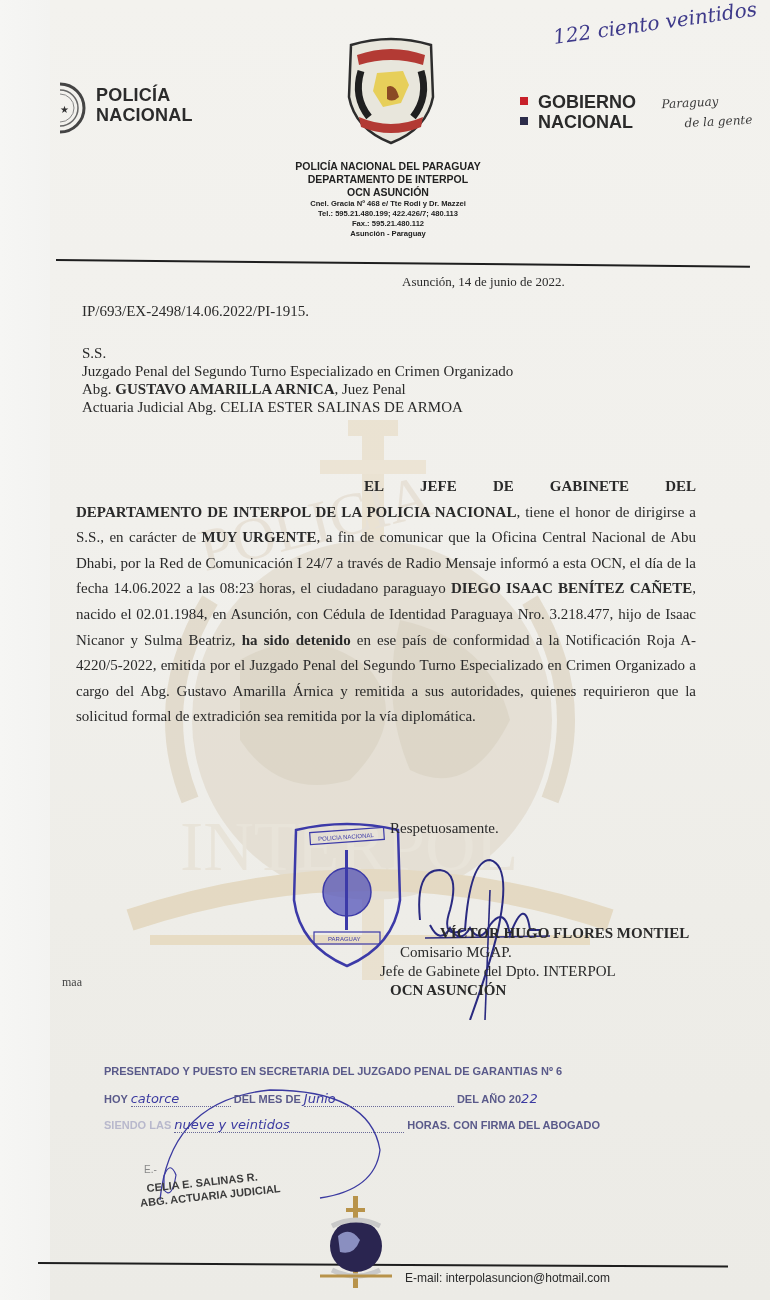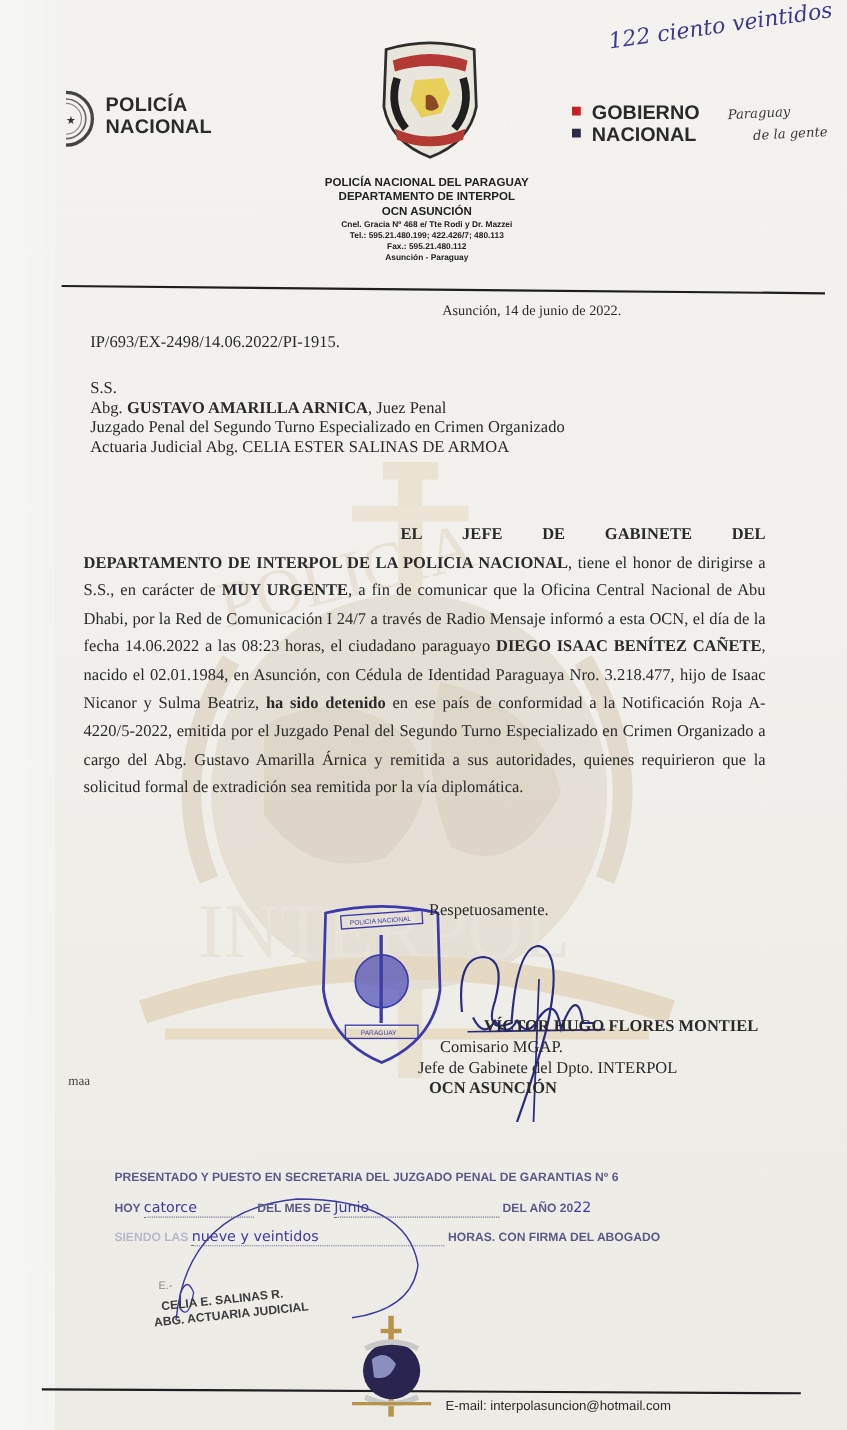--- a/index.html
+++ b/index.html
@@ -54,21 +54,21 @@
   .signer { left: 380px; top: 924px; width: 310px; text-align: left; font-size: 15px; line-height: 19px; }
   .signer .name { font-weight: 700; padding-left: 60px; }
   .signer .l2 { padding-left: 20px; }
   .signer .l4 { font-weight: 700; padding-left: 10px; }
   .maa { left: 62px; top: 975px; font-family: Liberation Serif, serif; font-size: 12px; color: #444; }
 
   
   .recv { left: 104px; top: 1065px; font-family: "Liberation Sans", sans-serif; font-weight: 700; color: #5a5a8a; font-size: 11px; }
   .recv .row { position: absolute; white-space: nowrap; }
   .recv .dots { display: inline-block; border-bottom: 1px dotted #6a6a98; }
-  .recv .hw { font-family: "DejaVu Sans", sans-serif; font-weight: 400; color: #3b3aa0; font-size: 13px; }
+  .recv .hw { font-family: "DejaVu Sans", sans-serif; font-weight: 400; color: #3b3aa0; font-size: 13px; font-style: italic; }
   .celia { left: 138px; top: 1182px; font-family: "Liberation Sans", sans-serif; font-weight: 700; font-size: 11px; line-height: 14px; color: #3c3c3c; transform: rotate(-6deg); transform-origin: left top; }
   .e-letter { left: 144px; top: 1164px; font-family: "Liberation Sans", sans-serif; font-size: 10px; color: #888; }
   .loop { left: 150px; top: 1080px; width: 240px; height: 130px; }
 
   .footer-logo { left: 318px; top: 1196px; width: 76px; height: 92px; }
   .email { left: 405px; top: 1271px; font-family: "Liberation Sans", sans-serif; font-size: 12px; color: #2a2a2a; }
 </style>
 </head>
 <body>
 
@@ -132,22 +132,22 @@
     <div class="s2">de la gente</div>
   </div>
 
   <div class="abs rule" style="left:56px; top:259px; width:694px; transform:rotate(0.55deg); transform-origin:left;"></div>
 
   <div class="abs date">Asunción, 14 de junio de 2022.</div>
   <div class="abs ref">IP/693/EX-2498/14.06.2022/PI-1915.</div>
 
   <div class="abs addr">
     <div>S.S.</div>
+    <div>Juzgado Penal del Segundo Turno Especializado en Crimen Organizado</div>
     <div><span>Abg.</span> <b>GUSTAVO AMARILLA ARNICA</b><span>, Juez Penal</span></div>
-    <div>Juzgado Penal del Segundo Turno Especializado en Crimen Organizado</div>
     <div>Actuaria Judicial Abg. CELIA ESTER SALINAS DE ARMOA</div>
   </div>
 
   <div class="abs para">
     <div class="first">
       <span>EL</span>
       <span>JEFE</span>
       <span>DE</span>
       <span>GABINETE</span>
       <span>DEL</span>

